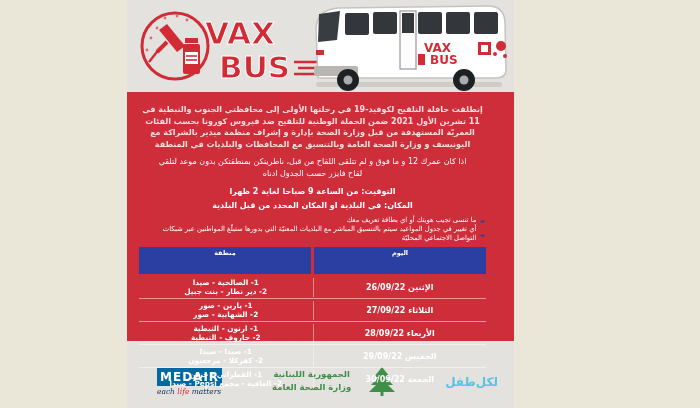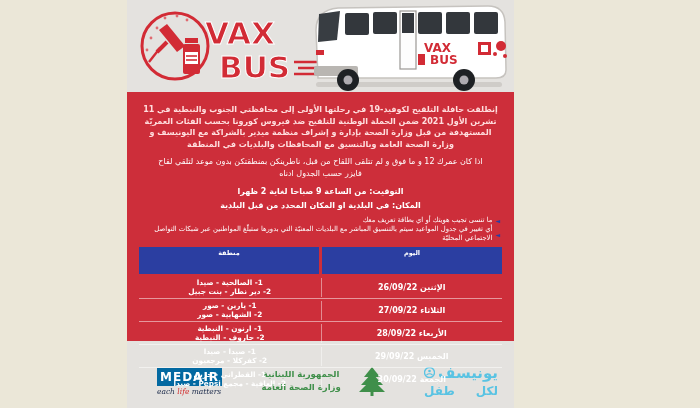--- a/index.html
+++ b/index.html
@@ -5,21 +5,21 @@
   html,body{margin:0;padding:0;}
   .canvas{position:relative;width:700px;height:408px;background:#ebe7d8;overflow:hidden;
           font-family:"DejaVu Sans",sans-serif;}
   .flyer{position:absolute;left:127px;top:0;width:387px;height:408px;}
   
   .hero{position:relative;height:92px;background:#e4e2df;}
   .logo-svg{position:absolute;left:6px;top:4px;}
   .bus-svg{position:absolute;right:0px;top:0px;z-index:2;}
   
   .banner{position:relative;z-index:1;height:249px;background:#cd2e3a;direction:rtl;
-          color:#fff;text-align:center;box-sizing:border-box;padding:12px 12px 0 12px;}
+          color:#fff;text-align:center;box-sizing:border-box;padding:12px 28px 0 12px;}
   .intro{font-size:8px;font-weight:bold;line-height:11.5px;color:#ffdede;margin:0;}
   .age-note{font-size:8px;font-weight:normal;line-height:11.5px;margin:6px 18px 0 18px;}
   .time-line,.place-line{font-size:8px;font-weight:bold;line-height:11px;margin-top:3px;}
   .time-line{margin-top:7px;}
   .bullets{margin-top:5px;text-align:right;padding:0 2px;}
   .bullet{font-size:6.8px;line-height:9px;display:flex;align-items:center;gap:3px;}
   .bullet .arrow{color:#2b3ea1;font-size:6px;flex:0 0 auto;}
   
   .sched{margin-top:4px;}
   .hdr-row,.body-row{display:grid;grid-template-columns:1fr 1fr;direction:rtl;}
@@ -186,28 +186,20 @@
         </div>
         <svg width="28" height="32" viewBox="0 0 28 32">
           <polygon points="14,2 22,12 6,12" fill="#3f8f4a"></polygon>
           <polygon points="14,8 25,20 3,20" fill="#3f8f4a"></polygon>
           <polygon points="14,14 27,27 1,27" fill="#3f8f4a"></polygon>
           <rect x="12.5" y="26" width="3" height="5" fill="#3f8f4a"></rect>
         </svg>
       </div>
 
       <div class="unicef">
-        <div class="top">
-          <span>يونيسف</span>
-          <svg width="11" height="11" viewBox="0 0 11 11">
-            <circle cx="5.5" cy="5.5" r="5" fill="none" stroke="#59c3e3" stroke-width="1.4"></circle>
-            <circle cx="5.5" cy="4" r="1.3" fill="#59c3e3"></circle>
-            <path d="M2.5 8 Q5.5 5.5 8.5 8" fill="none" stroke="#59c3e3" stroke-width="1.2"></path>
-          </svg>
-        </div>
         <div class="bottom">
           <span>لكل</span>
           <span>طفل</span>
         </div>
       </div>
     </div>
 
   </div>
 </div>
 

